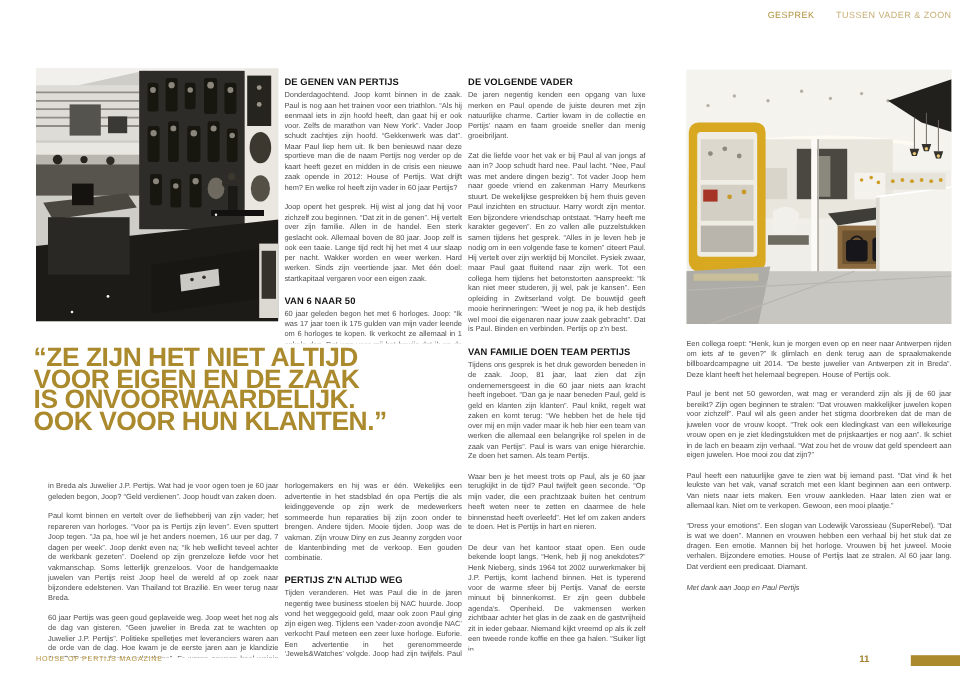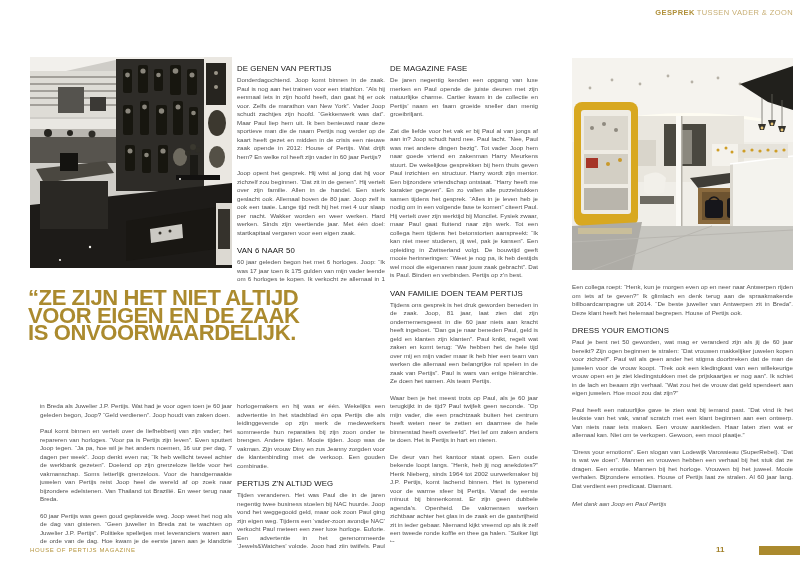--- a/index.html
+++ b/index.html
@@ -1,30 +1,30 @@
 <!DOCTYPE html>
 <html><head>
 <meta charset="utf-8">
 <style>
   html,body{margin:0;padding:0;background:#ffffff;}
   .page{position:relative;width:800px;height:566px;background:#ffffff;overflow:hidden;
         font-family:"Liberation Sans",sans-serif;}
   
   .kicker{position:absolute;top:8px;right:7px;font-size:7.5px;letter-spacing:.4px;white-space:nowrap;}
-  .k-bold{font-weight:bold;color:#b0903a;}
-  .k-rest{font-weight:normal;color:#c7ae74;margin-left:2px;}
+  .k-bold{font-weight:normal;color:#b0903a;}
+  .k-rest{font-weight:normal;color:#c7ae74;margin-left:18px;}
   
   .photo{position:absolute;line-height:0;}
   .photo-left{left:30px;top:57px;width:202px;height:211px;}
   .photo-right{left:572px;top:58px;width:221px;height:212px;}
   
   .col{position:absolute;font-size:6.2px;line-height:8.5px;color:#4f4f4f;text-align:justify;}
   .col p{margin:0 0 8px 0;}
   .col p:last-child{margin-bottom:0;}
-  h3.sec{font-size:7.8px;line-height:10px;color:#141414;margin:9px 0 2px 0;font-weight:normal;letter-spacing:.1px;}
+  h3.sec{font-size:7.8px;line-height:10px;color:#141414;margin:9px 0 2px 0;font-weight:bold;letter-spacing:.1px;}
   h3.sec.first{margin-top:0;}
   .col2top{left:237px;top:64px;width:148px;height:222px;overflow:hidden;}
   .col1bottom{left:40px;top:402px;width:192px;height:146px;overflow:hidden;}
   .col2bottom{left:237px;top:402px;width:148px;height:146px;overflow:hidden;}
   .col3{left:390px;top:64px;width:148px;height:478px;overflow:hidden;}
   .col4{left:572px;top:283px;width:221px;height:250px;overflow:hidden;}
   .credit{font-style:italic;margin-top:10px !important;}
   
   .quote{position:absolute;left:28px;top:289px;width:345px;text-align:left;color:#ab8a2e;
          font-weight:bold;font-size:22px;line-height:17.5px;letter-spacing:-.4px;}
@@ -211,48 +211,48 @@
     <p>Donderdagochtend. Joop komt binnen in de zaak. Paul is nog aan het trainen voor een triathlon. “Als hij eenmaal iets in zijn hoofd heeft, dan gaat hij er ook voor. Zelfs de marathon van New York”. Vader Joop schudt zachtjes zijn hoofd. “Gekkenwerk was dat”. Maar Paul liep hem uit. Ik ben benieuwd naar deze sportieve man die de naam Pertijs nog verder op de kaart heeft gezet en midden in de crisis een nieuwe zaak opende in 2012: House of Pertijs. Wat drijft hem? En welke rol heeft zijn vader in 60 jaar Pertijs?</p>
     <p>Joop opent het gesprek. Hij wist al jong dat hij voor zichzelf zou beginnen. “Dat zit in de genen”. Hij vertelt over zijn familie. Allen in de handel. Een sterk geslacht ook. Allemaal boven de 80 jaar. Joop zelf is ook een taaie. Lange tijd redt hij het met 4 uur slaap per nacht. Wakker worden en weer werken. Hard werken. Sinds zijn veertiende jaar. Met één doel: startkapitaal vergaren voor een eigen zaak.</p>
     <h3 class="sec">VAN 6 NAAR 50</h3>
     <p>60 jaar geleden begon het met 6 horloges. Joop: “Ik was 17 jaar toen ik 175 gulden van mijn vader leende om 6 horloges te kopen. Ik verkocht ze allemaal in 1 enkele dag. Dat was voor mij het bewijs dat ik op de goede weg was en dat er vraag was.” Hierop begint Joop Pertijs op 1 mei 1959 in een voorkamertje van zijn ouderlijk huis aan de Weerijssingel</p>
   </div>
 
   <div class="quote">
     <div>“ZE ZIJN HET NIET ALTIJD</div>
     <div>VOOR EIGEN EN DE ZAAK</div>
     <div>IS ONVOORWAARDELIJK.</div>
+    <div>OOK VOOR HUN KLANTEN.”</div>
   </div>
 
   <div class="col col1bottom">
     <p>in Breda als Juwelier J.P. Pertijs. Wat had je voor ogen toen je 60 jaar geleden begon, Joop? “Geld verdienen”. Joop houdt van zaken doen.</p>
     <p>Paul komt binnen en vertelt over de liefhebberij van zijn vader; het repareren van horloges. “Voor pa is Pertijs zijn leven”. Even sputtert Joop tegen. “Ja pa, hoe wil je het anders noemen, 16 uur per dag, 7 dagen per week”. Joop denkt even na; “Ik heb wellicht teveel achter de werkbank gezeten”. Doelend op zijn grenzeloze liefde voor het vakmanschap. Soms letterlijk grenzeloos. Voor de handgemaakte juwelen van Pertijs reist Joop heel de wereld af op zoek naar bijzondere edelstenen. Van Thailand tot Brazilië. En weer terug naar Breda.</p>
     <p>60 jaar Pertijs was geen goud geplaveide weg. Joop weet het nog als de dag van gisteren. “Geen juwelier in Breda zat te wachten op Juwelier J.P. Pertijs”. Politieke spelletjes met leveranciers waren aan de orde van de dag. Hoe kwam je de eerste jaren aan je klandizie Joop? “Door mond-tot-mondreclame”. Er waren gewoon heel weinig echt goede</p>
   </div>
 
   <div class="col col2bottom">
     <p>horlogemakers en hij was er één. Wekelijks een advertentie in het stadsblad én opa Pertijs die als leidinggevende op zijn werk de medewerkers sommeerde hun reparaties bij zijn zoon onder te brengen. Andere tijden. Mooie tijden. Joop was de vakman. Zijn vrouw Diny en zus Jeanny zorgden voor de klantenbinding met de verkoop. Een gouden combinatie.</p>
     <h3 class="sec">PERTIJS Z'N ALTIJD WEG</h3>
     <p>Tijden veranderen. Het was Paul die in de jaren negentig twee business stoelen bij NAC huurde. Joop vond het weggegooid geld, maar ook zoon Paul ging zijn eigen weg. Tijdens een ‘vader-zoon avondje NAC’ verkocht Paul meteen een zeer luxe horloge. Euforie. Een advertentie in het gerenommeerde ‘Jewels&amp;Watches’ volgde. Joop had zijn twijfels. Paul zette door. Hij wist dat er een andere wereld moest zijn, één die verder ging dan de gemiddelde juwelier.</p>
   </div>
 
   <div class="col col3">
-    <h3 class="sec first">DE MAGAZINE FASE</h3>
+    <h3 class="sec first">DE VOLGENDE VADER</h3>
     <p>De jaren negentig kenden een opgang van luxe merken en Paul opende de juiste deuren met zijn natuurlijke charme. Cartier kwam in de collectie en Pertijs’ naam en faam groeide sneller dan menig groeibriljant.</p>
     <p>Zat die liefde voor het vak er bij Paul al van jongs af aan in? Joop schudt hard nee. Paul lacht. “Nee, Paul was met andere dingen bezig”. Tot vader Joop hem naar goede vriend en zakenman Harry Meurkens stuurt. De wekelijkse gesprekken bij hem thuis geven Paul inzichten en structuur. Harry wordt zijn mentor. Een bijzondere vriendschap ontstaat. “Harry heeft me karakter gegeven”. En zo vallen alle puzzelstukken samen tijdens het gesprek. “Alles in je leven heb je nodig om in een volgende fase te komen” citeert Paul. Hij vertelt over zijn werktijd bij Moncilet. Fysiek zwaar, maar Paul gaat fluitend naar zijn werk. Tot een collega hem tijdens het betonstorten aanspreekt: “Ik kan niet meer studeren, jij wel, pak je kansen”. Een opleiding in Zwitserland volgt. De bouwtijd geeft mooie herinneringen: “Weet je nog pa, ik heb destijds wel mooi die eigenaren naar jouw zaak gebracht”. Dat is Paul. Binden en verbinden. Pertijs op z’n best.</p>
     <h3 class="sec">VAN FAMILIE DOEN TEAM PERTIJS</h3>
     <p>Tijdens ons gesprek is het druk geworden beneden in de zaak. Joop, 81 jaar, laat zien dat zijn ondernemersgeest in die 60 jaar niets aan kracht heeft ingeboet. “Dan ga je naar beneden Paul, geld is geld en klanten zijn klanten”. Paul knikt, regelt wat zaken en komt terug: “We hebben het de hele tijd over mij en mijn vader maar ik heb hier een team van werken die allemaal een belangrijke rol spelen in de zaak van Pertijs”. Paul is wars van enige hiërarchie. Ze doen het samen. Als team Pertijs.</p>
     <p>Waar ben je het meest trots op Paul, als je 60 jaar terugkijkt in de tijd? Paul twijfelt geen seconde. “Op mijn vader, die een prachtzaak buiten het centrum heeft weten neer te zetten en daarmee de hele binnenstad heeft overleefd”. Het lef om zaken anders te doen. Het is Pertijs in hart en nieren.</p>
     <p>De deur van het kantoor staat open. Een oude bekende loopt langs. “Henk, heb jij nog anekdotes?” Henk Nieberg, sinds 1964 tot 2002 uurwerkmaker bij J.P. Pertijs, komt lachend binnen. Het is typerend voor de warme sfeer bij Pertijs. Vanaf de eerste minuut bij binnenkomst. Er zijn geen dubbele agenda’s. Openheid. De vakmensen werken zichtbaar achter het glas in de zaak en de gastvrijheid zit in ieder gebaar. Niemand kijkt vreemd op als ik zelf een tweede ronde koffie en thee ga halen. “Suiker ligt in...</p>
 
   </div>
 
   <div class="col col4">
     <p>Een collega roept: “Henk, kun je morgen even op en neer naar Antwerpen rijden om iets af te geven?” Ik glimlach en denk terug aan de spraakmakende billboardcampagne uit 2014. “De beste juwelier van Antwerpen zit in Breda”. Deze klant heeft het helemaal begrepen. House of Pertijs ook.</p>
-    <h3 class="sec">DRESS YOUR EMOTIONS</h3>
     <p>Paul je bent net 50 geworden, wat mag er veranderd zijn als jij de 60 jaar bereikt? Zijn ogen beginnen te stralen: “Dat vrouwen makkelijker juwelen kopen voor zichzelf”. Paul wil als geen ander het stigma doorbreken dat de man de juwelen voor de vrouw koopt. “Trek ook een kledingkast van een willekeurige vrouw open en je ziet kledingstukken met de prijskaartjes er nog aan”. Ik schiet in de lach en beaam zijn verhaal. “Wat zou het de vrouw dat geld spendeert aan eigen juwelen. Hoe mooi zou dat zijn?”</p>
     <p>Paul heeft een natuurlijke gave te zien wat bij iemand past. “Dat vind ik het leukste van het vak, vanaf scratch met een klant beginnen aan een ontwerp. Van niets naar iets maken. Een vrouw aankleden. Haar laten zien wat er allemaal kan. Niet om te verkopen. Gewoon, een mooi plaatje.”</p>
     <p>“Dress your emotions”. Een slogan van Lodewijk Varossieau (SuperRebel). “Dat is wat we doen”. Mannen en vrouwen hebben een verhaal bij het stuk dat ze dragen. Een emotie. Mannen bij het horloge. Vrouwen bij het juweel. Mooie verhalen. Bijzondere emoties. House of Pertijs laat ze stralen. Al 60 jaar lang. Dat verdient een predicaat. Diamant.</p>
     <p class="credit">Met dank aan Joop en Paul Pertijs</p>
   </div>
 
   <div class="footer-mag">HOUSE OF PERTIJS MAGAZINE</div>
   <div class="pageno">11</div>
   <div class="footer-bar"></div>
 

